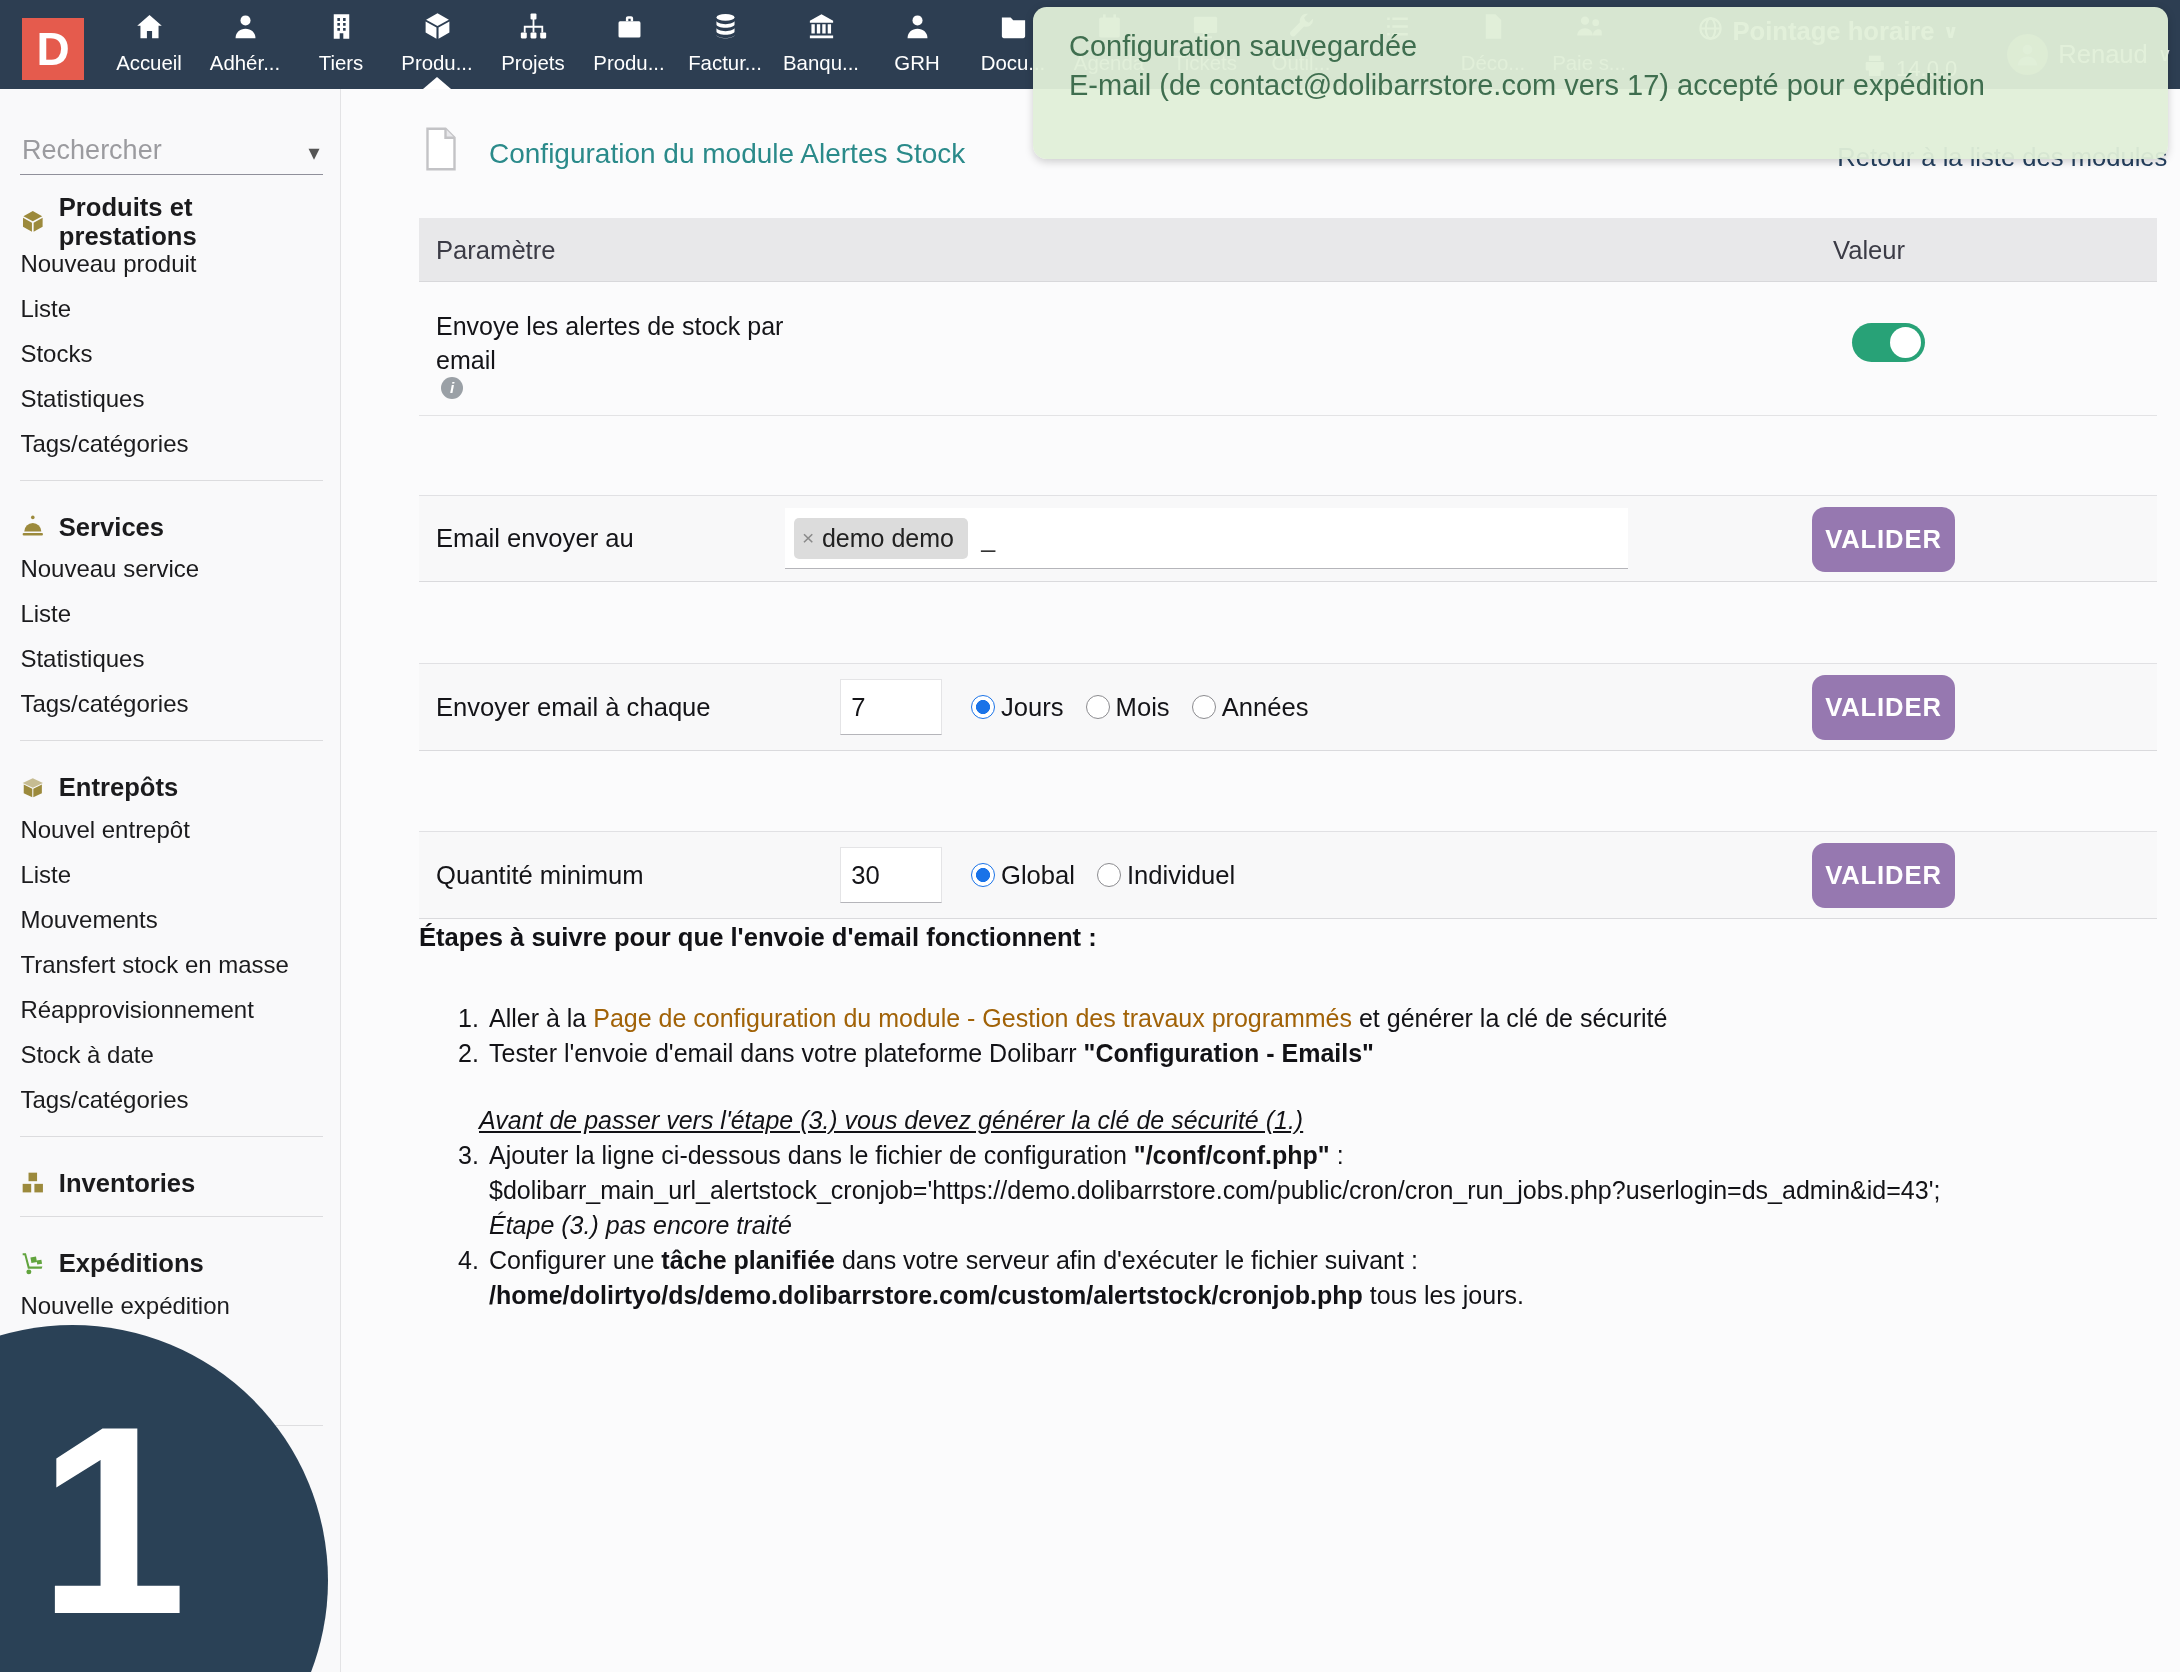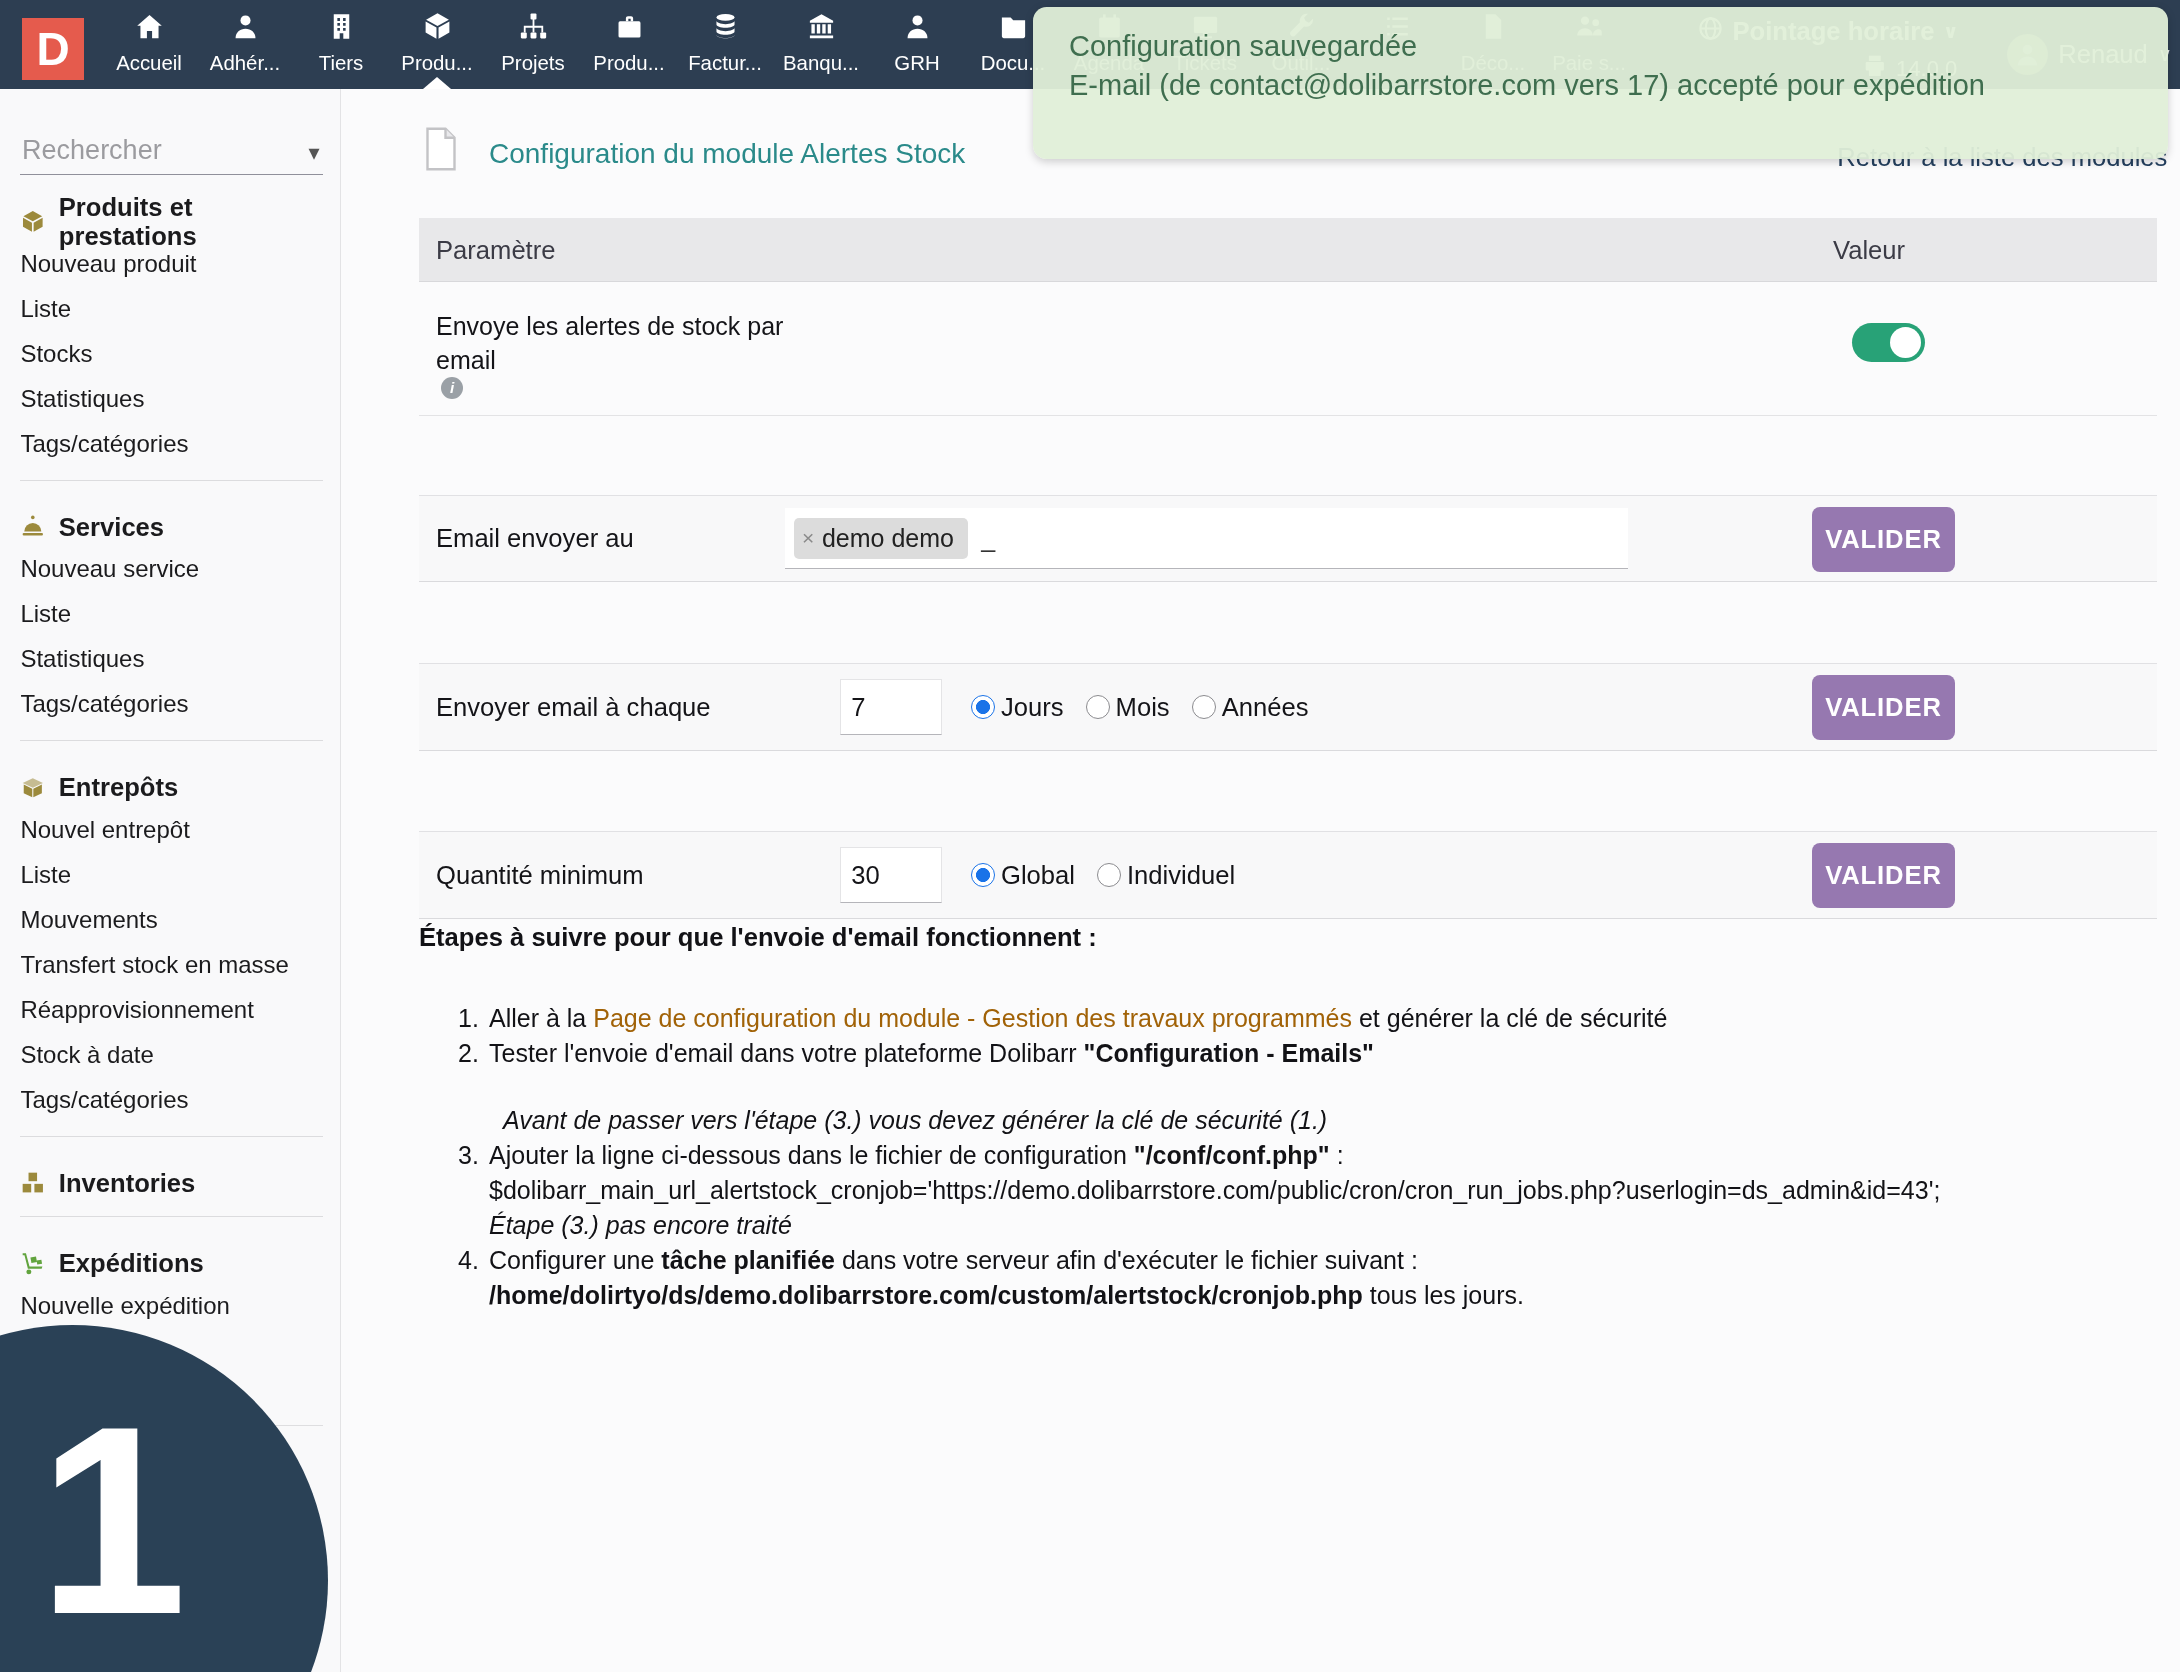--- a/index.html
+++ b/index.html
@@ -71,38 +71,38 @@
   .toggle{position:absolute;left:1433px;top:41px;width:73px;height:39px;border-radius:19.6px;background:#28a277;cursor:pointer;}
   .toggle::after{content:"";position:absolute;right:4.3px;top:4.3px;width:31px;height:31px;border-radius:50%;background:#fff;}
   .row-label{position:absolute;left:17px;top:0;height:100%;display:flex;align-items:center;font-size:25.6px;color:#141418;}
   .input-wide{position:absolute;left:366px;top:12px;width:843px;height:61px;background:#fff;
               border-bottom:1.7px solid #b5b5ba;display:flex;align-items:center;padding-left:8.5px;box-sizing:border-box;cursor:text;}
   .chip{background:#dcdcdc;border-radius:5.1px;padding:6px 13.6px 6px 8.5px;font-size:25px;color:#222;
         display:flex;align-items:center;gap:7.7px;}
   .chip .x{color:#8a8a8a;font-size:21px;cursor:pointer;}
   .cursor{margin-left:13.6px;color:#333;font-size:25px;}
   .btn{position:absolute;left:1393px;top:11px;width:143px;height:65px;background:#9678b0;color:#fff;
-       font-weight:bold;font-size:25.6px;border:none;border-radius:8px;cursor:pointer;
+       font-weight:bold;font-size:25.6px;border:none;border-radius:13px;cursor:pointer;
        display:flex;align-items:center;justify-content:center;letter-spacing:0.9px;}
   .num-input{position:absolute;left:421px;top:15.3px;width:102px;height:56px;background:#fff;
              border:0.9px solid #e4e4e6;border-bottom:1.7px solid #b5b5ba;font-size:25.6px;padding-left:10.2px;
              box-sizing:border-box;font-family:inherit;color:#141418;}
   .radios{position:absolute;left:552px;top:0;height:100%;display:flex;align-items:center;}
   .rgroup{display:flex;align-items:center;margin-right:22px;cursor:pointer;}
   .radio{width:22px;height:22px;border:1.7px solid #8b8b8f;border-radius:50%;background:#fff;box-sizing:content-box;}
   .radio.sel{border-color:#1a73e8;background:radial-gradient(circle,#1a73e8 0 6.8px,#fff 7.2px);}
   .rlabel{font-size:25.6px;margin-left:6px;color:#141418;}
 
   
   .steps{position:absolute;left:77px;top:831px;width:1644px;font-size:25px;line-height:35px;color:#121216;}
   .steps-h{font-weight:bold;font-size:25.6px;margin-bottom:46px;}
   .sitem{display:flex;margin-left:39px;}
   .num{width:31px;flex:none;}
   .itxt{flex:1;}
-  .snote{margin:32px 0 0 84px;font-style:italic;}
+  .snote{margin:32px 0 0 60px;font-style:italic;text-decoration:underline;}
   .inote{font-style:italic;}
   a.blue{color:#a16207;text-decoration:none;cursor:pointer;}
   .b{font-weight:bold;}
 </style>
 </head>
 <body>
 
 <div id="app">
 
   <div class="topbar">

